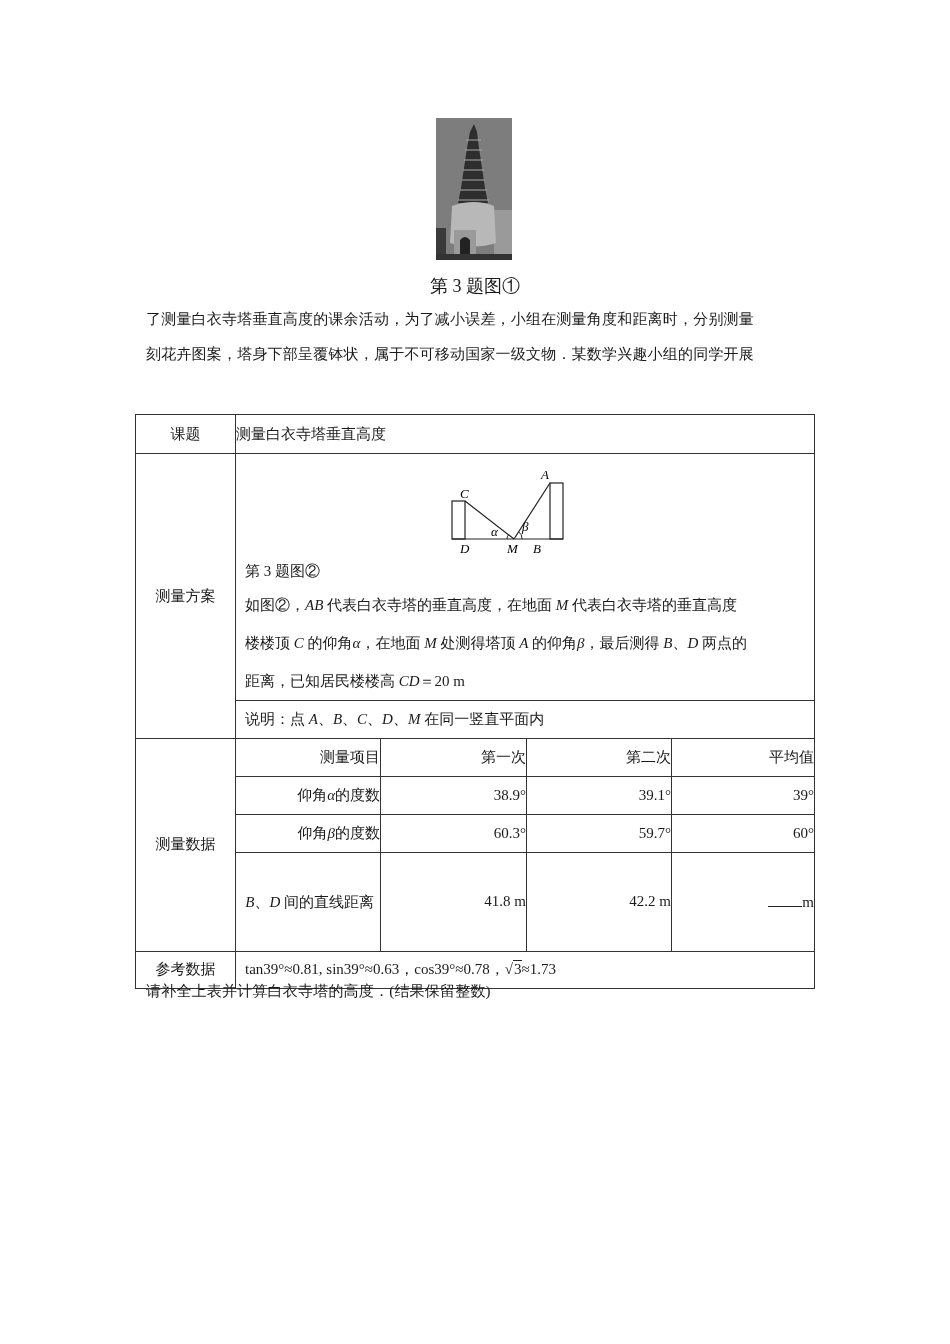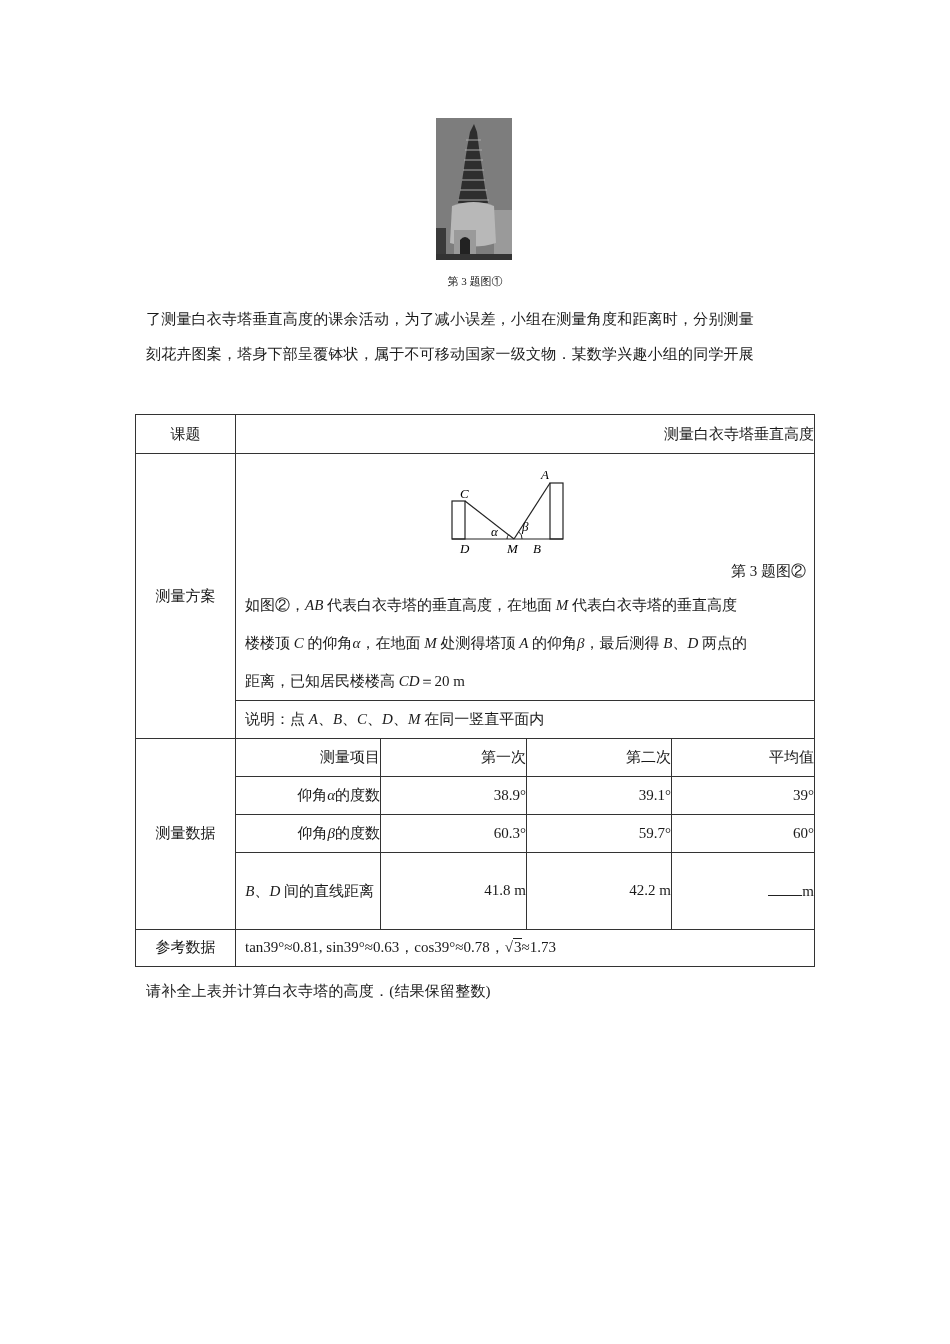--- a/index.html
+++ b/index.html
@@ -8,33 +8,33 @@
     font-family: "Liberation Serif", "DejaVu Serif", serif;
     color: #1a1a1a; font-size: 15px;
   }
   .photo {
     position: absolute; left: 436px; top: 118px; width: 76px; height: 142px;
     background: linear-gradient(180deg, #6f6f6f 0%, #8a8a8a 40%, #7a7a7a 70%, #3c3c3c 100%);
     overflow: hidden;
   }
   .photo svg { display: block; }
   .caption {
-    position: absolute; left: 0; width: 950px; text-align: center; font-size: 11px;
+    position: absolute; left: 0; width: 950px; text-align: center; font-size: 18px;
   }
   .para {
     position: absolute; left: 146px; width: 670px; font-size: 15px; line-height: 35px;
     letter-spacing: 0.2px;
   }
   table.main {
     position: absolute; left: 135px; top: 414px; width: 680px;
     border-collapse: collapse; font-size: 15px;
   }
   table.main td { border: 1px solid #333; padding: 0; vertical-align: middle; }
   .label-col { width: 99px; text-align: center; margin-top: 28px; }
-  .center { text-align: right; }
+  .center { text-align: left; }
   .desc { padding: 4px 8px 0 9px !important; line-height: 38px; }
   .note { padding-left: 9px !important; height: 37px; }
   table.inner { width: 100%; border-collapse: collapse; }
   table.inner td { border: 1px solid #333; text-align: right; height: 37px; }
   table.inner tr:first-child td { border-top: none; }
   table.inner tr:last-child td { border-bottom: none; }
   table.inner td:first-child { border-left: none; }
   table.inner td:last-child { border-right: none; }
   i { font-style: italic; }
   .blank { display: inline-block; width: 34px; border-bottom: 1px solid #222; height: 14px; vertical-align: baseline; }
@@ -126,21 +126,21 @@
           <td>38.9°</td>
           <td>39.1°</td>
           <td>39°</td>
         </tr>
         <tr>
           <td><span>仰角</span><i>β</i><span>的度数</span></td>
           <td>60.3°</td>
           <td>59.7°</td>
           <td>60°</td>
         </tr>
-        <tr style="height:76px;">
+        <tr style="height:98px;">
           <td style="line-height:38px; padding:0 6px;"><i>B</i><span>、</span><i>D</i><span> 间的直线距离</span></td>
           <td>41.8 m</td>
           <td>42.2 m</td>
           <td><span class="blank"></span><span>m</span></td>
         </tr>
       </tbody>
           </table>
     </td>
   </tr>
   <tr style="height:37px;">

